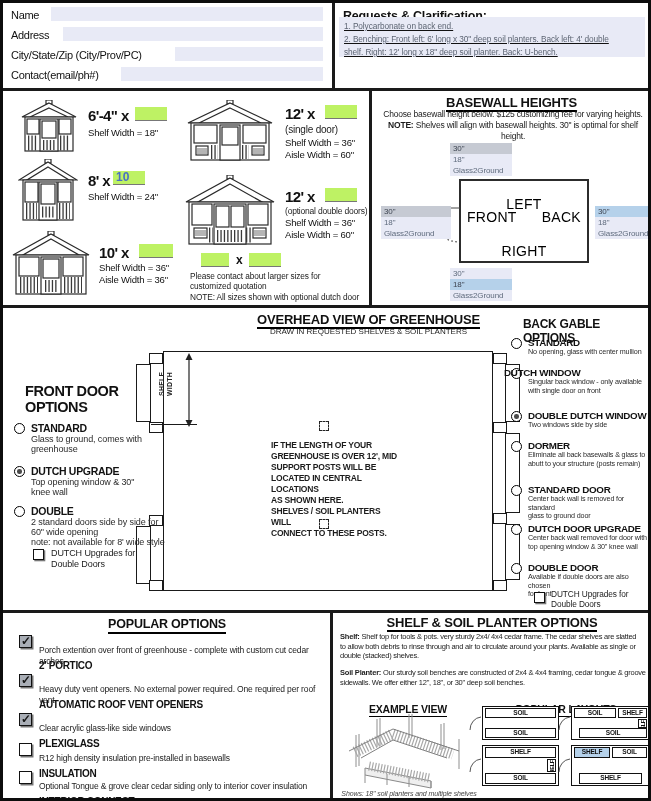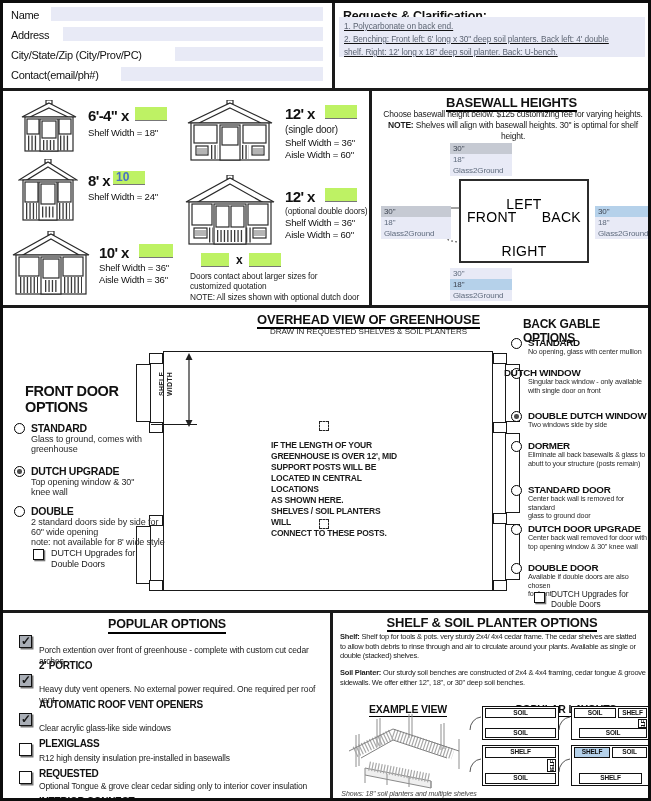--- a/index.html
+++ b/index.html
@@ -225,21 +225,21 @@
   </svg>
   <span class="abs sizelbl" style="left:282px;top:185px;">12' x</span>
   <div class="abs blank" style="left:322px;top:185px;width:32px;"></div>
   <div class="abs subnote" style="left:282px;top:203px;font-size:8.5px;">(optional double doors)</div>
   <div class="abs note" style="left:282px;top:214px;">Shelf Width = 36"</div>
   <div class="abs note" style="left:282px;top:226px;">Aisle Width = 60"</div>
 
   <div class="abs blank" style="left:198px;top:250px;width:28px;"></div>
   <span class="abs" style="left:233px;top:250px;font-weight:bold;font-size:12px;">x</span>
   <div class="abs blank" style="left:246px;top:250px;width:32px;"></div>
-  <div class="abs tiny" style="left:187px;top:268px;">Doors contact about larger sizes for</div>
+  <div class="abs tiny" style="left:187px;top:268px;">Please contact about larger sizes for</div>
   <div class="abs tiny" style="left:187px;top:278px;">customized quotation</div>
   <div class="abs tiny" style="left:187px;top:289px;">NOTE: All sizes shown with optional dutch door</div>
 
   <div class="abs" style="left:369px;top:90px;width:279px;text-align:center;">
     <span class="h-title u">BASEWALL HEIGHTS</span>
   </div>
   <div class="abs bw-desc" style="left:378px;top:106px;width:264px;">
     <span>Choose basewall height below. $125 customizing fee for varying heights.</span>
     <b>NOTE:</b><span> Shelves will align with basewall heights. 30" is optimal for shelf height.</span>
   </div>
@@ -395,21 +395,21 @@
   <span class="cb on" style="left:16px;top:671px;"></span>
   <div class="abs plabel" style="left:36px;top:670px;">AUTOMATIC ROOF VENT OPENERS</div>
   <div class="abs pdesc pre" style="left:36px;top:681px;width:288px;">Heavy duty vent openers. No external power required. One required per roof
 vent</div>
 
   <span class="cb on" style="left:16px;top:710px;"></span>
   <div class="abs plabel" style="left:36px;top:709px;">PLEXIGLASS</div>
   <div class="abs pdesc pre" style="left:36px;top:720px;width:288px;">Clear acrylic glass-like side windows</div>
 
   <span class="cb" style="left:16px;top:740px;"></span>
-  <div class="abs plabel" style="left:36px;top:739px;">REQUESTED</div>
+  <div class="abs plabel" style="left:36px;top:739px;">INSULATION</div>
   <div class="abs pdesc pre" style="left:36px;top:750px;width:288px;">R12 high density insulation pre-installed in basewalls</div>
 
   <span class="cb" style="left:16px;top:768px;"></span>
   <div class="abs plabel" style="left:36px;top:767px;">INTERIOR CONNECT</div>
   <div class="abs pdesc pre" style="left:36px;top:778px;width:288px;">Optional Tongue &amp; grove clear cedar siding only to interior cover insulation</div>
 
   <div class="abs" style="left:330px;top:610px;width:318px;text-align:center;">
     <span class="h-title u" style="font-size:13px;">SHELF &amp; SOIL PLANTER OPTIONS</span>
   </div>
   <div class="abs spara pre" style="left:337px;top:629px;width:310px;"><b>Shelf:</b><span> Shelf top for tools &amp; pots. very sturdy 2x4/ 4x4 cedar frame. The cedar shelves are slatted

